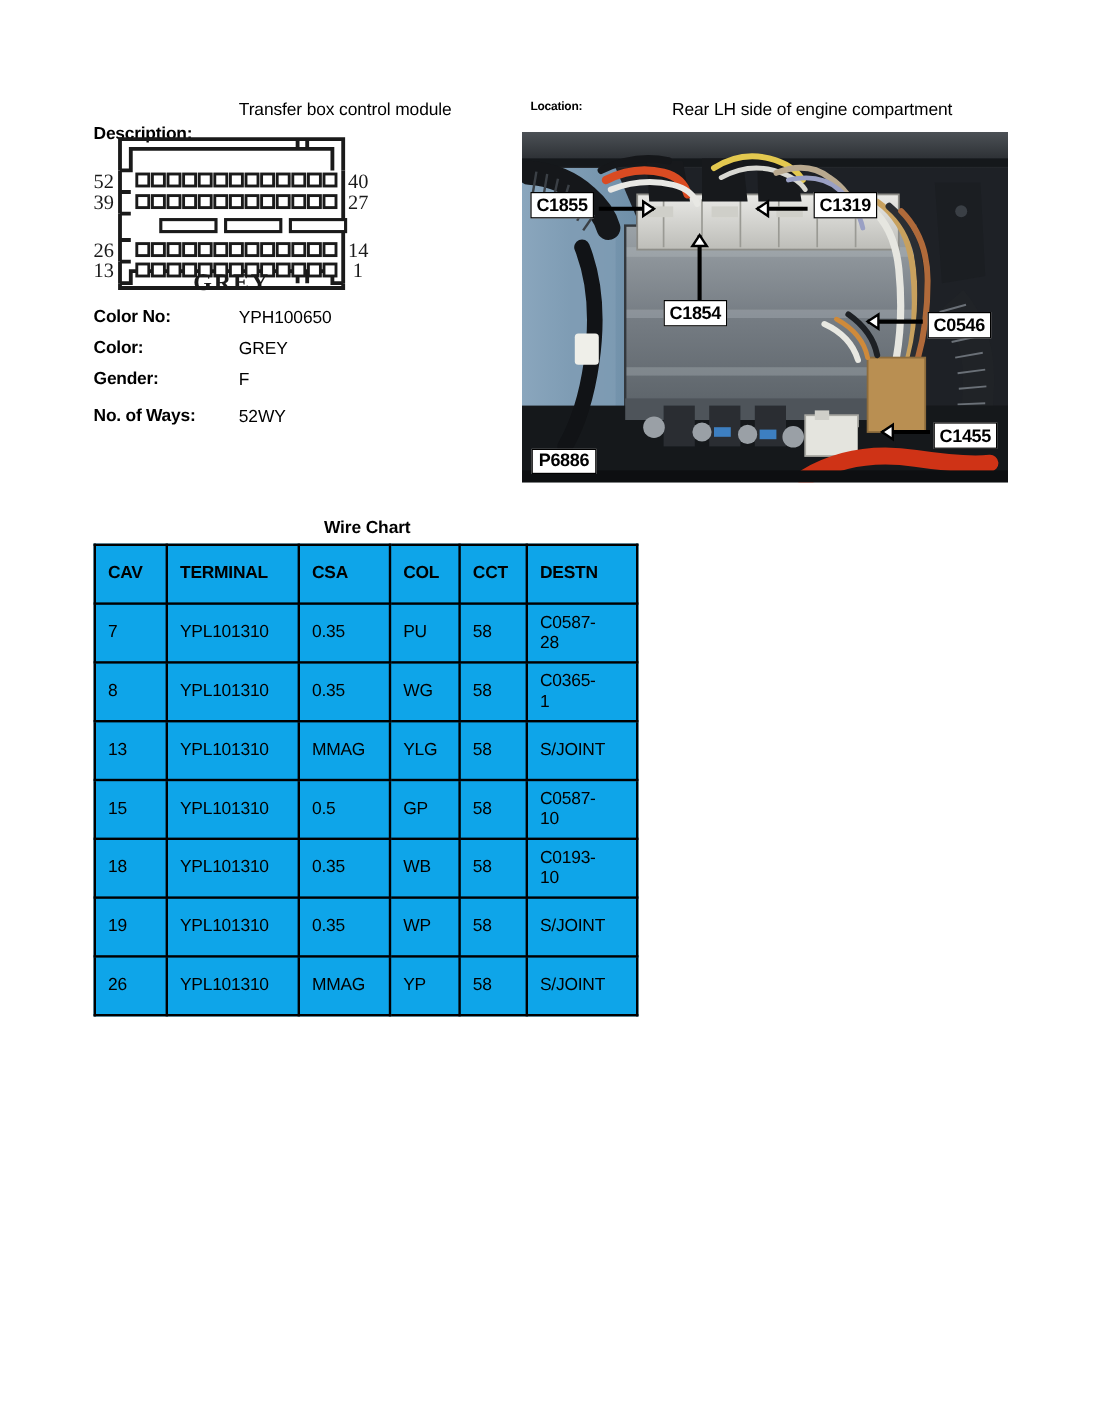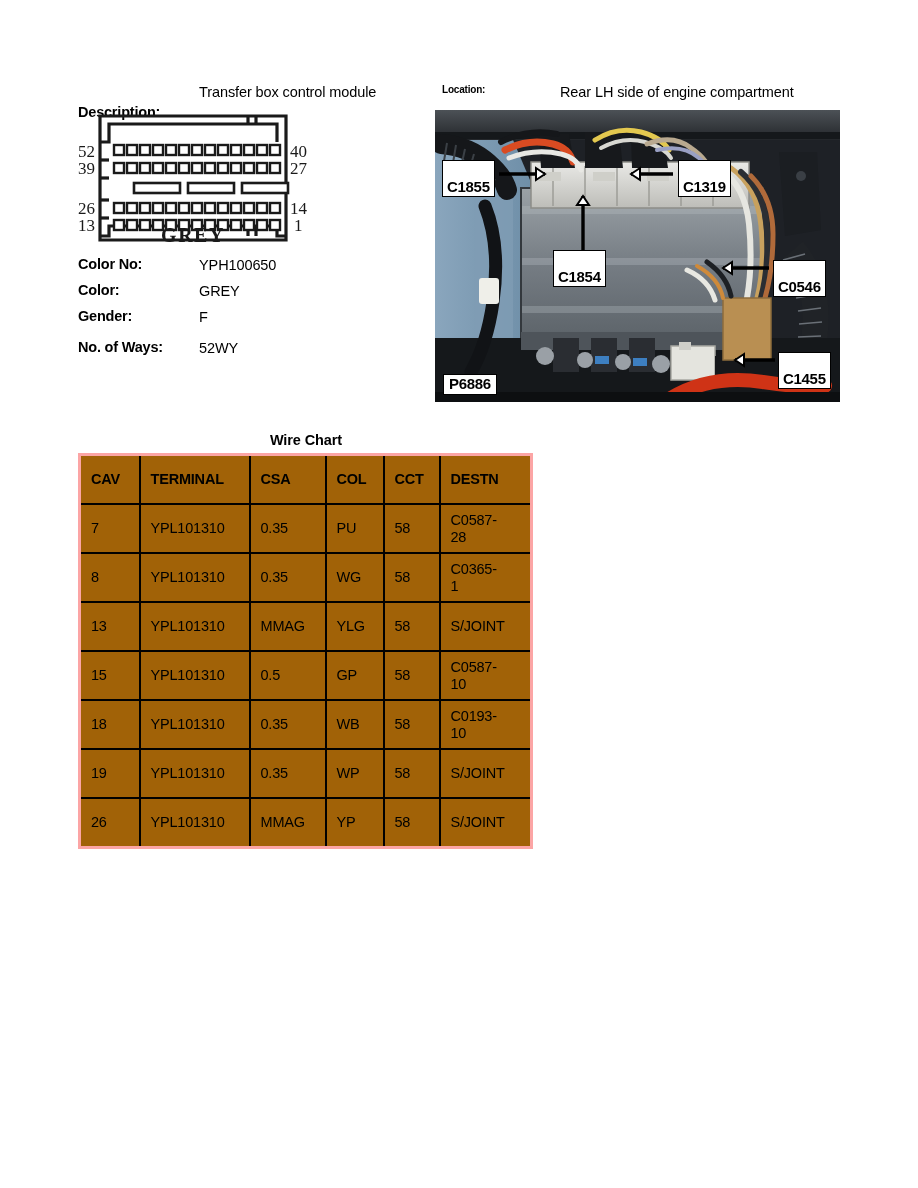--- a/index.html
+++ b/index.html
@@ -56,40 +56,40 @@
 
   
   .photo{
     position:absolute;left:435px;top:110px;width:405px;height:292px;
     overflow:hidden;background:#2a2d31;
   }
   .photo svg{display:block;}
   .callout{
     position:absolute;background:#ffffff;color:#000;
     font-size:15px;font-weight:bold;letter-spacing:-0.3px;
-    padding:18px 4px 2px 4px;border:1px solid #000;
+    padding:3px 4px 2px 4px;border:1px solid #000;
     line-height:15px;white-space:nowrap;
   }
   .photo-id{
     position:absolute;left:8px;bottom:7px;
     background:#ffffff;color:#000;border:1px solid #000;
     font-size:15px;font-weight:bold;letter-spacing:-0.3px;
     padding:1px 5px 2px 5px;line-height:16px;
   }
 
   
   .chart-title{
     position:absolute;left:0;top:432px;width:612px;text-align:center;
     font-size:14.5px;font-weight:bold;letter-spacing:-0.1px;
   }
   .tbl-wrap{position:absolute;left:78px;top:453px;}
   table.wire{
     border-collapse:collapse;
-    border:3px solid #fca5a5;
-    background:#a16207;
+    border:1px solid #fca5a5;
+    background:#0ea5e9;
   }
   table.wire th,table.wire td{
     border:2px solid #000;
     font-size:14.5px;
     padding:0 10px;
     text-align:left;
     vertical-align:middle;
     letter-spacing:-0.2px;
     line-height:17px;
   }

